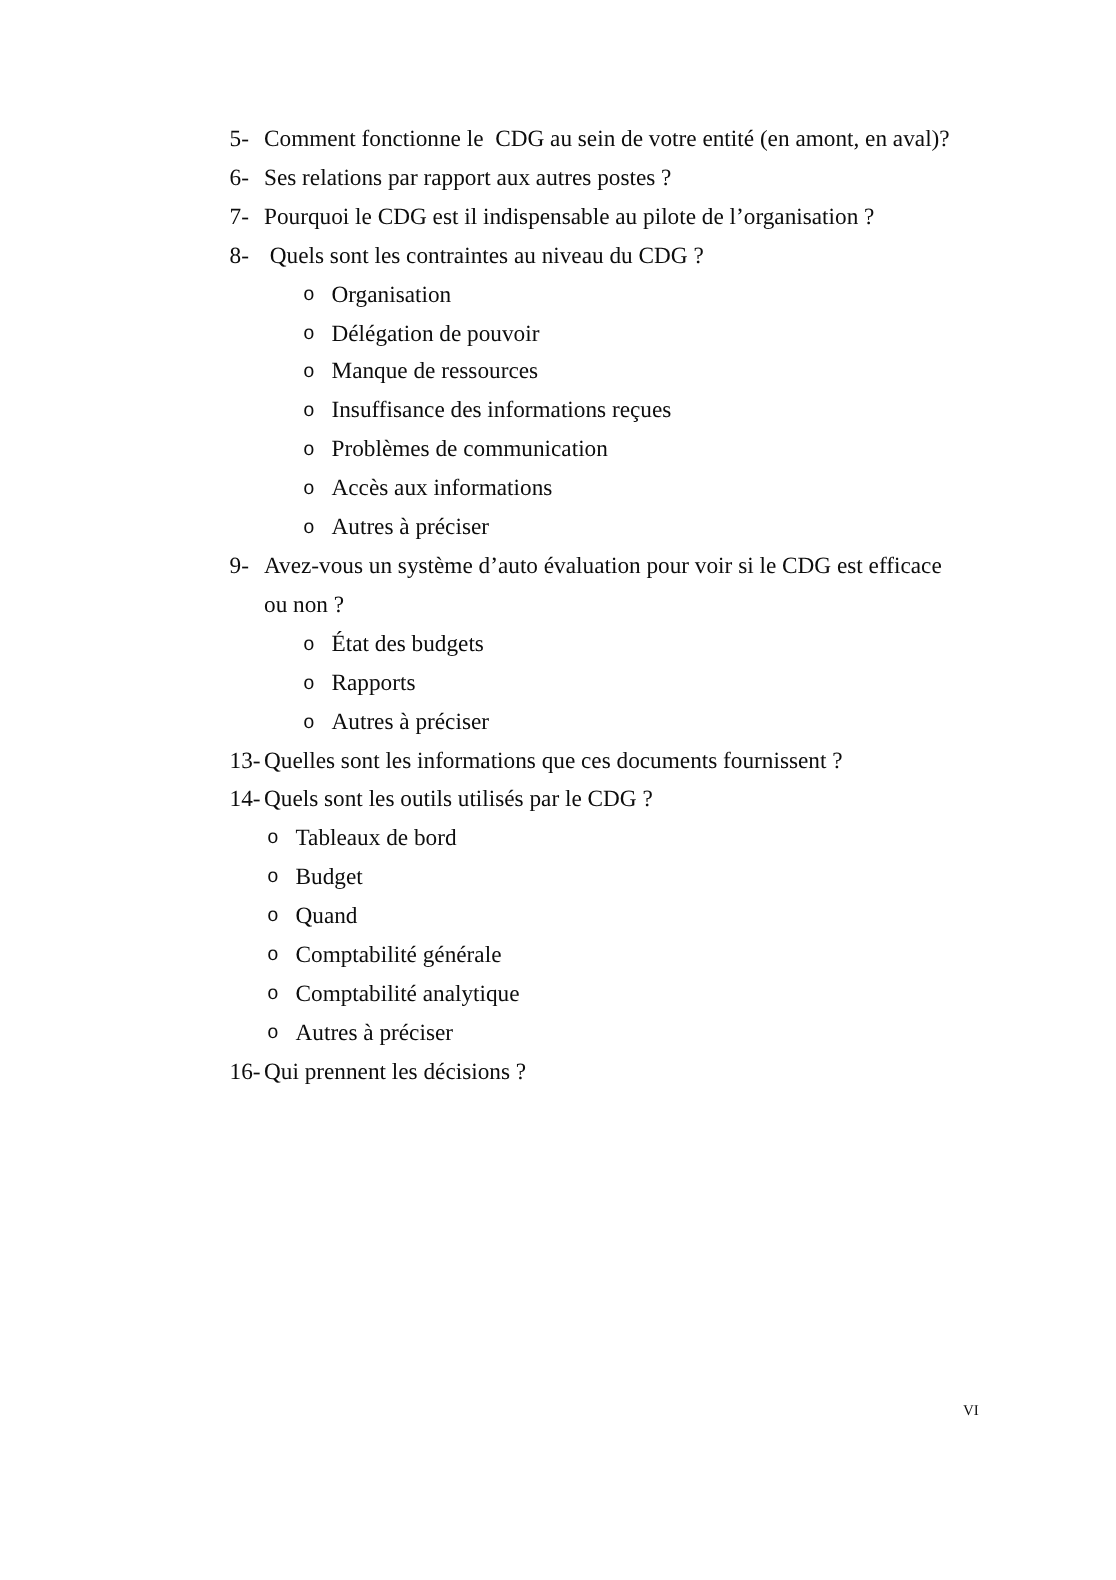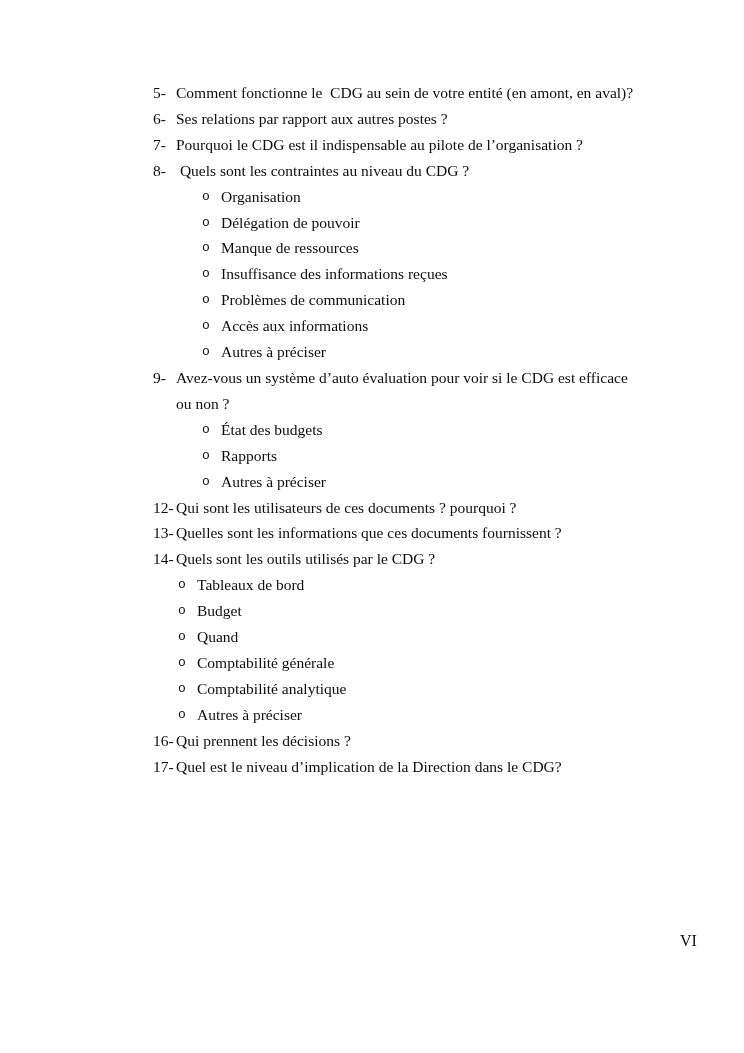--- a/index.html
+++ b/index.html
@@ -28,22 +28,22 @@
   .sub { display: flex; }
   .sub-marker {
     flex: 0 0 19px; width: 19px;
     font-family: "Liberation Mono", monospace;
     font-size: 13px;
   }
   .sub-txt { flex: 1; white-space: pre-wrap; }
   .page-num {
     position: absolute;
     top: 933px;
-    left: 680px;
-    font-size: 16px;
+    left: 642px;
+    font-size: 10px;
     line-height: 16px;
   }
 </style>
 </head>
 <body>
 
 <div class="page">
   <div class="content">
 
     <div class="q">
@@ -110,24 +110,20 @@
       <div class="sub">
         <span class="sub-marker">o</span>
         <span class="sub-txt">Rapports</span>
       </div>
       <div class="sub">
         <span class="sub-marker">o</span>
         <span class="sub-txt">Autres à préciser</span>
       </div>
     </div>
 
-    <div class="q">
-      <span class="q-num">12-</span>
-      <span class="q-txt">Qui sont les utilisateurs de ces documents ? pourquoi ?</span>
-    </div>
 
     <div class="q">
       <span class="q-num">13-</span>
       <span class="q-txt">Quelles sont les informations que ces documents fournissent ?</span>
     </div>
 
     <div class="q">
       <span class="q-num">14-</span>
       <span class="q-txt">Quels sont les outils utilisés par le CDG ?</span>
     </div>
@@ -157,23 +153,19 @@
         <span class="sub-txt">Autres à préciser</span>
       </div>
     </div>
 
 
     <div class="q">
       <span class="q-num">16-</span>
       <span class="q-txt">Qui prennent les décisions ?</span>
     </div>
 
-    <div class="q">
-      <span class="q-num">17-</span>
-      <span class="q-txt">Quel est le niveau d’implication de la Direction dans le CDG?</span>
-    </div>
 
 
 
   </div>
 
   <div class="page-num">VI</div>
 </div>
 
 </body></html>

